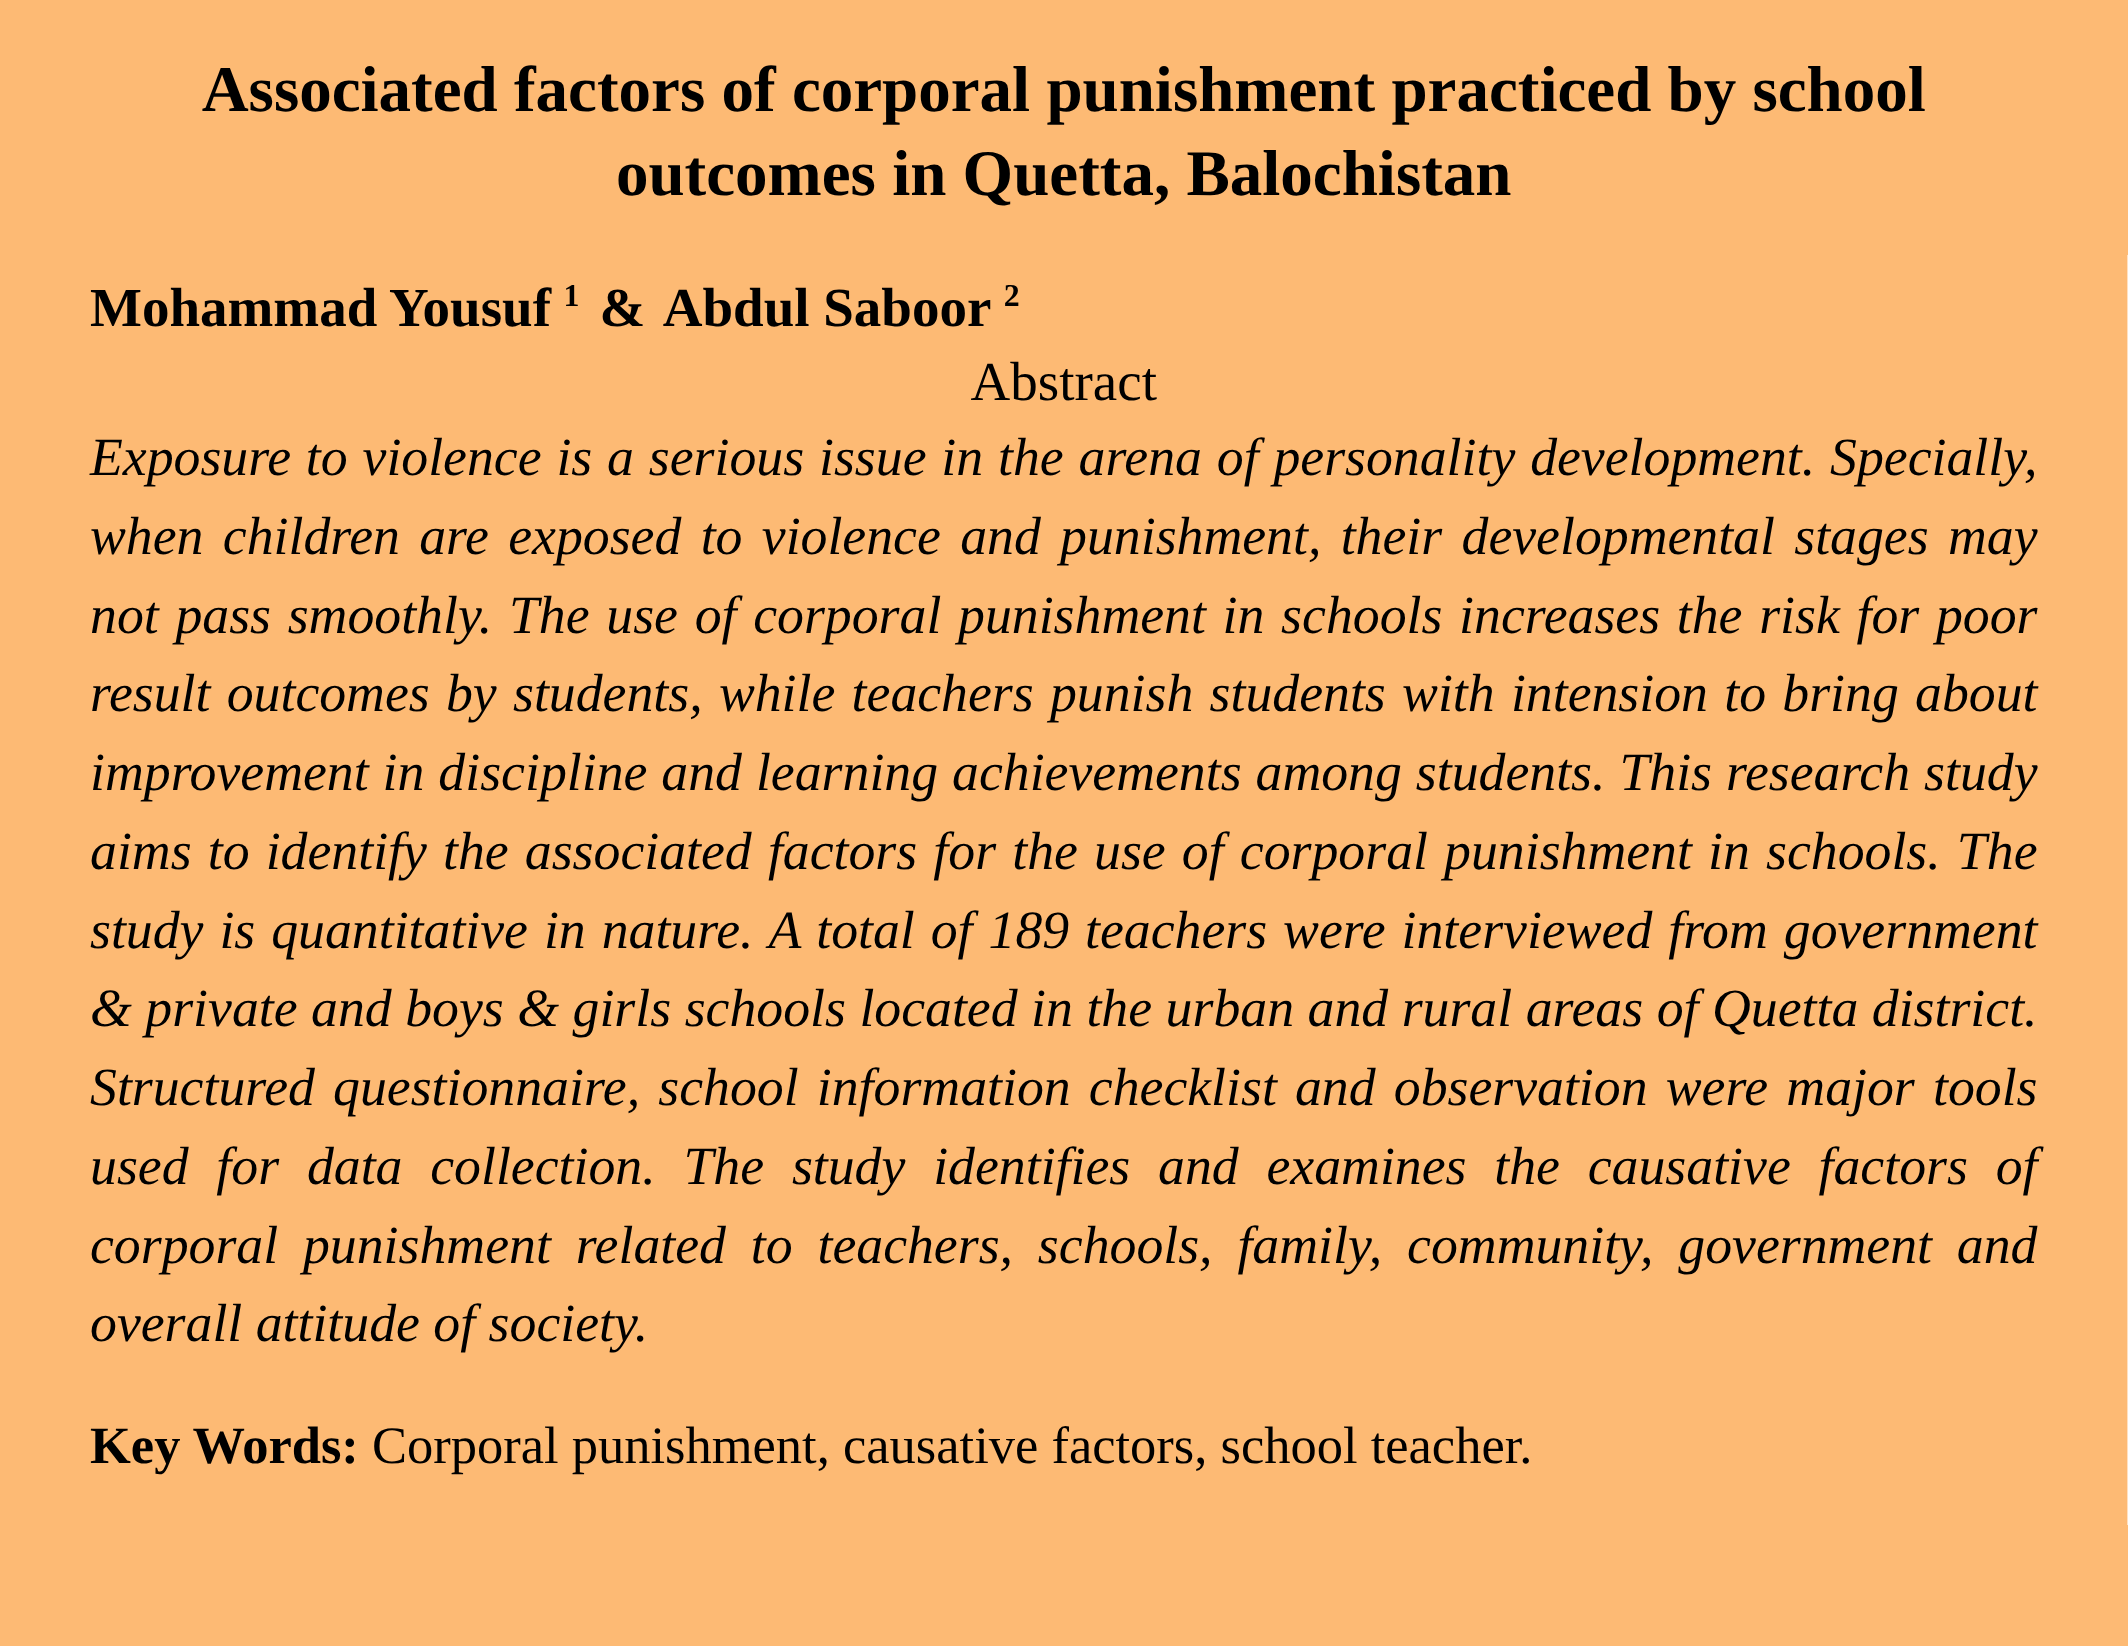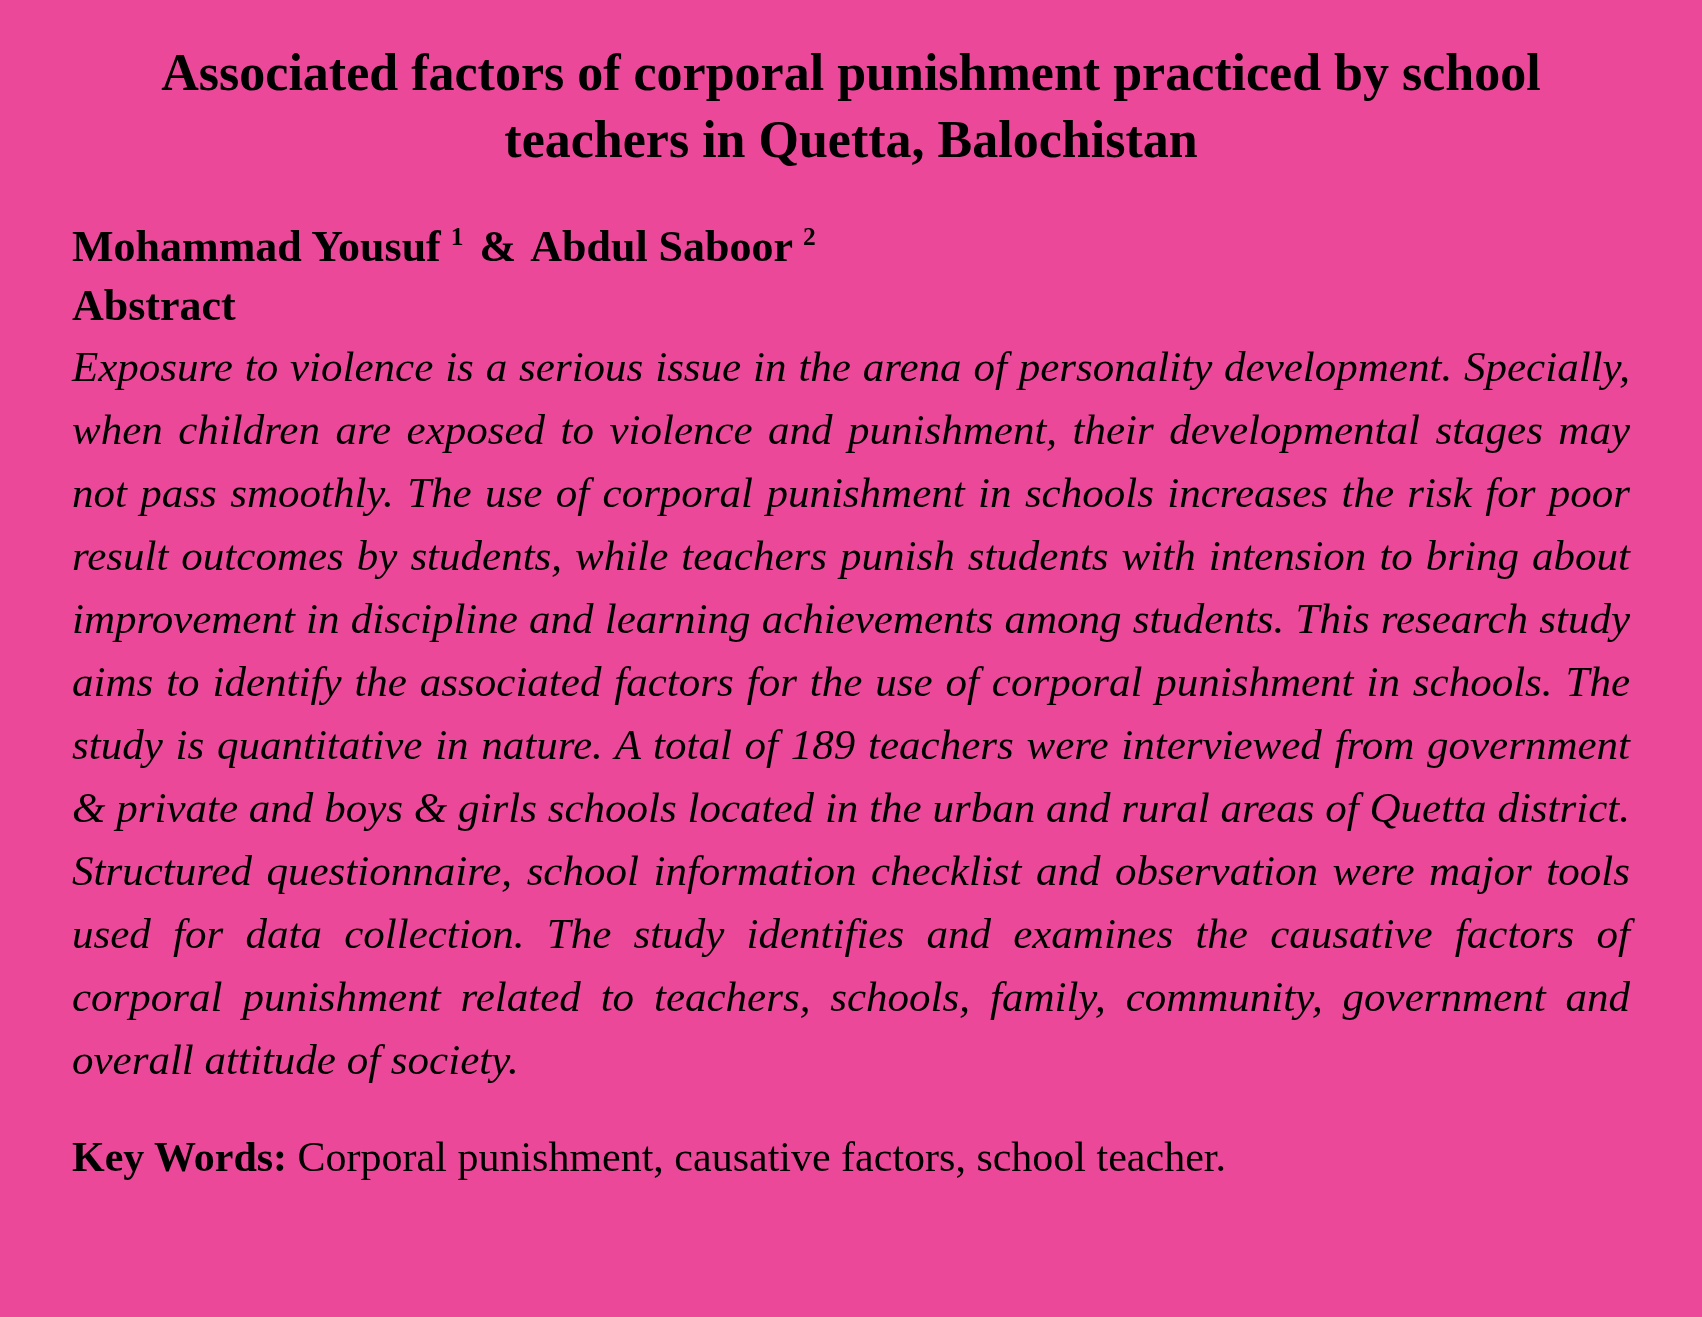--- a/index.html
+++ b/index.html
@@ -5,21 +5,21 @@
   html, body {
     margin: 0;
     padding: 0;
     background: #ffffff;
   }
   .page {
     position: relative;
     width: 1702px;
     height: 1317px;
     box-sizing: border-box;
-    background: #ec4899;
+    background: #fdba74;
     color: #000000;
     font-family: "Liberation Serif", serif;
     padding: 40px 72px 0 72px;
     overflow: hidden;
   }
   .paper-title {
     font-size: 52px;
     font-weight: bold;
     text-align: center;
     line-height: 1.28;
@@ -37,44 +37,44 @@
     line-height: 0;
   }
   .author-sup {
     margin-left: 10px;
   }
   .author-sep {
     margin: 0 14px 0 16px;
   }
   .abstract-heading {
     font-size: 44px;
-    font-weight: bold;
+    font-weight: normal;
     margin: 8px 0 4px 0;
-    text-align: left;
+    text-align: center;
   }
   .abstract-body {
     font-size: 43px;
     font-style: italic;
     line-height: 63px;
     text-align: justify;
     margin: 0;
   }
   .keywords-line {
     font-size: 42px;
   }
   .keywords-label {
     font-weight: bold;
   }
 </style>
 </head>
 <body>
 
 <div class="page">
 
-  <h1 class="paper-title"><span>Associated factors of corporal punishment practiced by school</span><br><span>teachers in Quetta, Balochistan</span></h1>
+  <h1 class="paper-title"><span>Associated factors of corporal punishment practiced by school</span><br><span>outcomes in Quetta, Balochistan</span></h1>
 
   <div class="author-line"><span>Mohammad Yousuf</span><sup class="author-sup">1</sup><span class="author-sep">&amp;</span><span>Abdul Saboor</span><sup class="author-sup">2</sup></div>
 
   <h2 class="abstract-heading">Abstract</h2>
 
   <p class="abstract-body">Exposure to violence is a serious issue in the arena of personality development. Specially, when children are exposed to violence and punishment, their developmental stages may not pass smoothly. The use of corporal punishment in schools increases the risk for poor result outcomes by students, while teachers punish students with intension to bring about improvement in discipline and learning achievements among students.  This research study aims to identify the associated factors for the use of corporal punishment in schools. The study is quantitative in nature. A total of 189 teachers were interviewed from government &amp; private and boys &amp; girls schools located in the urban and rural areas of Quetta district. Structured questionnaire, school information checklist and observation were major tools used for data collection. The study identifies and examines the causative factors of corporal punishment related to teachers, schools, family, community, government and overall attitude of society.</p>
 
   <p class="keywords-line"><span class="keywords-label">Key Words:</span>&nbsp;<span>Corporal punishment, causative factors, school teacher.</span></p>
 
 </div>

